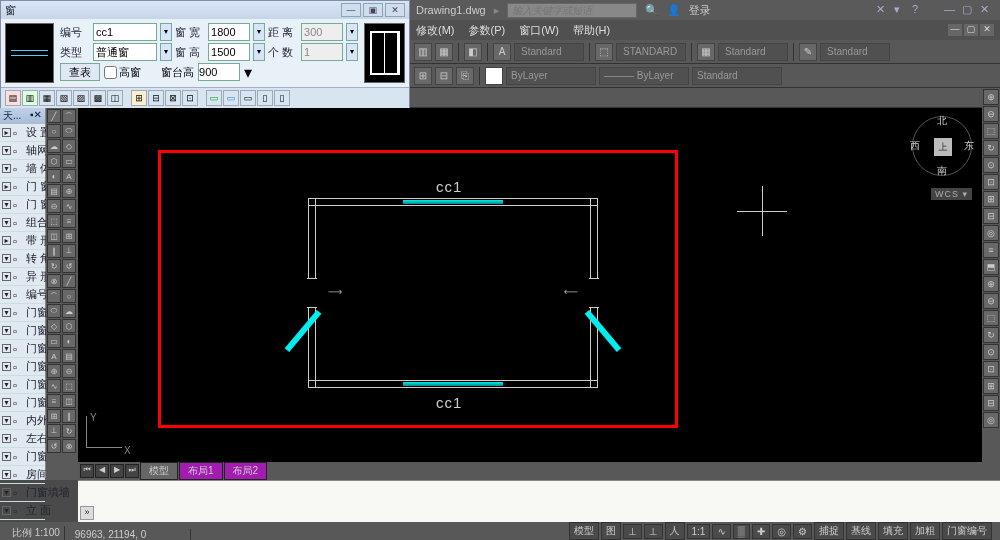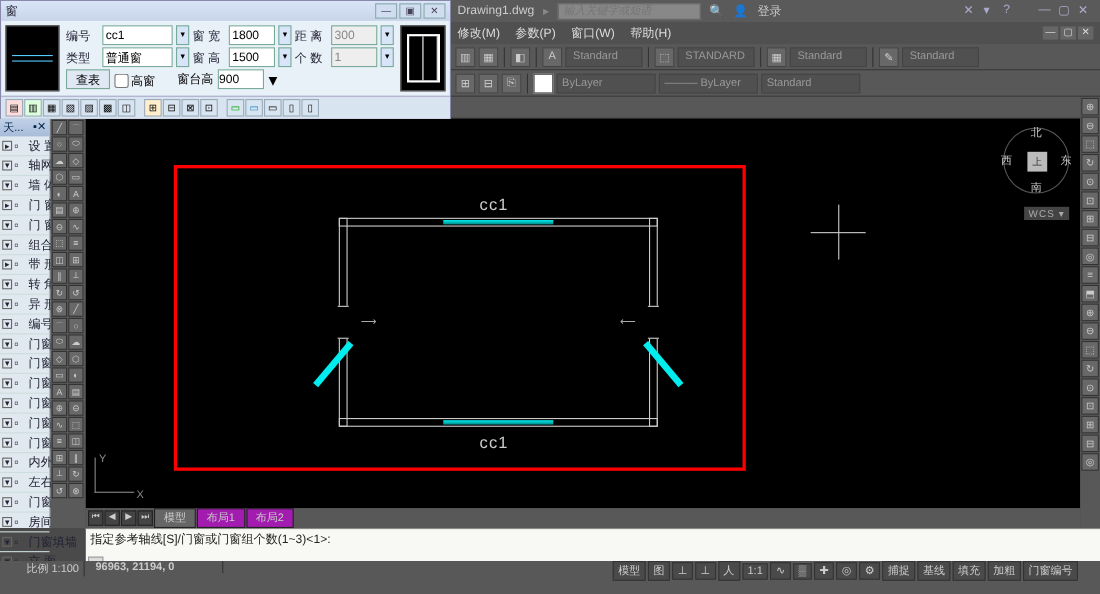--- a/index.html
+++ b/index.html
@@ -109,23 +109,23 @@
 
 .right-tools { position: absolute; top: 88px; right: 0; width: 18px; bottom: 60px; background: #585858; display: flex; flex-direction: column; gap: 1px; padding: 1px; }
 .right-tools .rt { width: 16px; height: 16px; background: #686868; border: 1px solid #333; font-size: 9px; color: #ccc; display: flex; align-items: center; justify-content: center; }
 
 
 .cmdline { position: absolute; bottom: 18px; left: 78px; right: 0; height: 42px; background: #f8f8f4; border-top: 1px solid #888; font-size: 11px; font-family: SimSun, monospace; padding: 2px 4px; color: #222; }
 .cmdline .chev { position: absolute; left: 2px; bottom: 2px; width: 14px; height: 14px; background: #ddd; border: 1px solid #999; font-size: 9px; text-align: center; }
 .cmdline .line2 { padding-left: 20px; }
 
 
-.statusbar { position: absolute; bottom: 0; left: 0; right: 0; height: 30px; background: #585858; display: flex; align-items: flex-start; font-size: 10px; color: #ccc; gap: 6px; padding: 0 20px; }
+.statusbar { position: absolute; bottom: 0; left: 0; right: 0; height: 18px; background: #585858; display: flex; align-items: flex-end; font-size: 10px; color: #ccc; gap: 6px; padding: 0 8px; }
 .statusbar .seg { padding: 0 4px; border-right: 1px solid #333; white-space: nowrap; }
-.statusbar .coords { min-width: 120px; font-weight: bold; }
+.statusbar .coords { min-width: 120px; }
 .statusbar .right { margin-left: auto; display: flex; gap: 2px; align-items: center; }
 .sb-btn { padding: 1px 4px; background: #4a4a4a; border: 1px solid #333; font-size: 10px; }
 
 input[disabled] { background: #eee; color: #888; }
 </style>
 </head>
 <body>
 
 <div class="top-panel">
   <div class="top-panel-title">
@@ -508,21 +508,20 @@
     <div class="rt">⬚</div>
     <div class="rt">↻</div>
     <div class="rt">⊙</div>
     <div class="rt">⊡</div>
     <div class="rt">⊞</div>
     <div class="rt">⊟</div>
     <div class="rt">◎</div>
   </div>
 
 <div class="cmdline">
-  <div>指定参考轴线[S]/门窗或门窗组个数(1~3)&lt;1&gt;:</div>
   <div class="chev">»</div>
 </div>
 
 <div class="statusbar">
   <span class="seg">比例 1:100</span>
   <span class="seg coords">96963, 21194, 0</span>
   <div class="right" id="status-right">
       <div class="sb-btn">模型</div>
       <div class="sb-btn">图</div>
       <div class="sb-btn">⊥</div>

